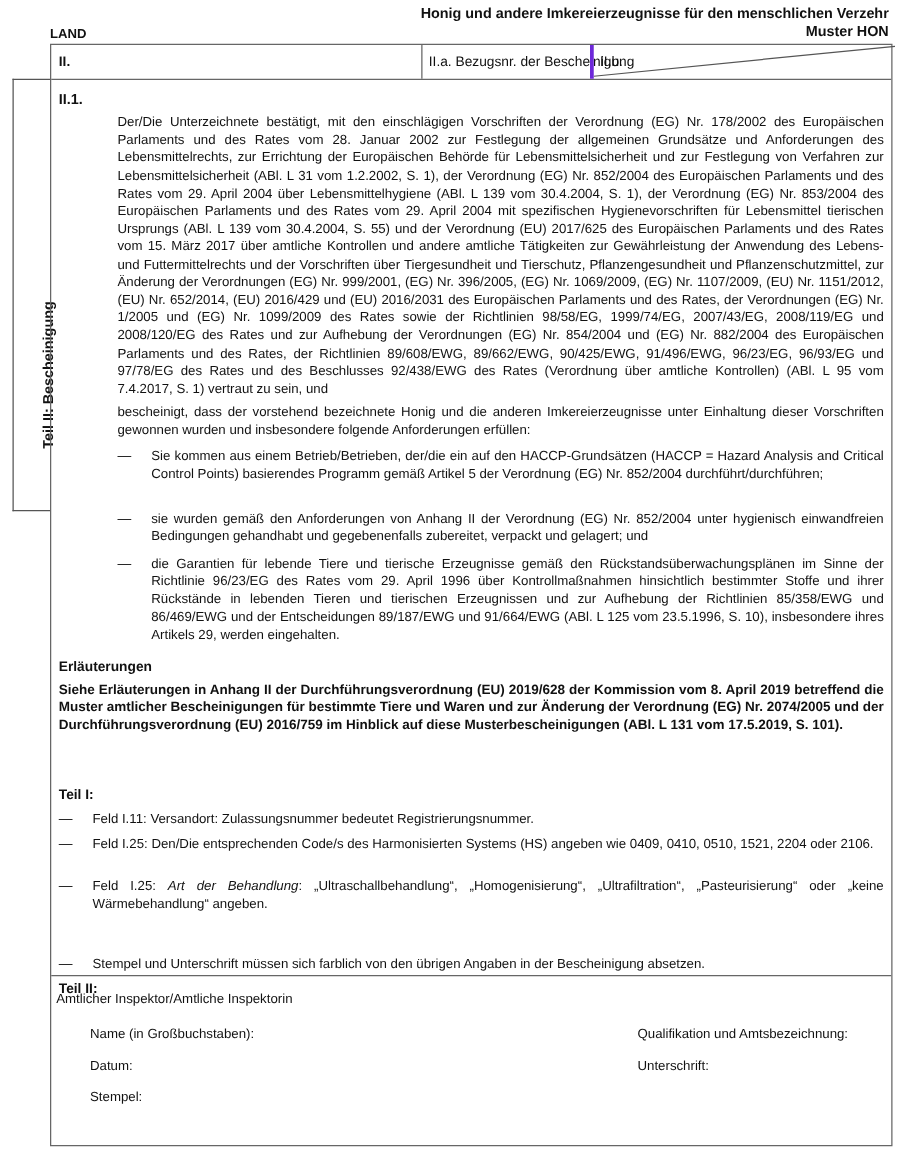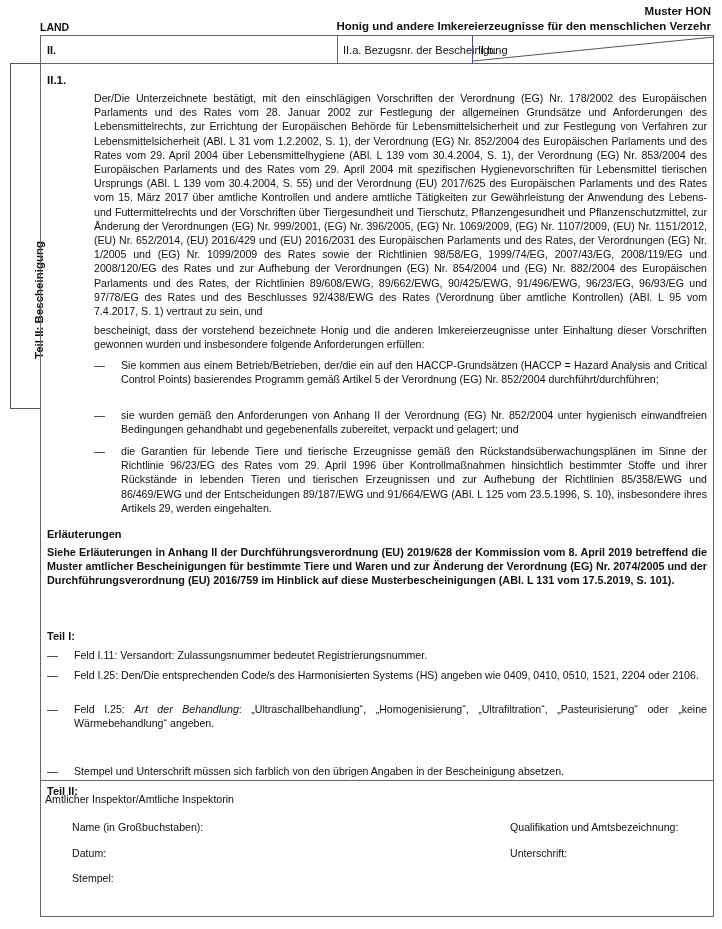--- a/index.html
+++ b/index.html
@@ -8,21 +8,21 @@
   .hdr-right { position: absolute; right: 11px; top: 4px; text-align: right; font-weight: bold; font-size: 11.5px; line-height: 15px; }
   .hdr-land { position: absolute; left: 40px; top: 20px; font-weight: bold; font-size: 10.5px; }
   .side { position: absolute; left: 10px; top: 63px; width: 30px; height: 346px; border-left: 1px solid #555; border-top: 1px solid #555; border-bottom: 1px solid #555; }
   .side-label { position: absolute; left: 28px; top: 236px; transform: translate(-50%, -50%) rotate(-90deg); white-space: nowrap; font-weight: bold; font-size: 11.5px; }
   .frame { position: absolute; left: 40px; top: 35px; width: 674px; height: 882px; border: 1px solid #666; }
   .row-head { position: absolute; left: 0; top: 0; width: 672px; height: 28px; border-bottom: 1px solid #666; }
   .cell { position: absolute; top: 0; height: 27px; display: flex; align-items: center; font-size: 11px; }
   .c-num { left: 6px; width: 40px; font-weight: bold; }
   .c-title { left: 53px; font-weight: bold; font-size: 11.5px; }
   .c-a { left: 296px; width: 134px; border-left: 1px solid #666; padding-left: 5px; white-space: nowrap; }
-  .c-b { left: 431px; width: 241px; border-left: 1px solid #6d28d9; padding-left: 5px; }
+  .c-b { left: 431px; width: 241px; border-left: 3px solid #6d28d9; padding-left: 5px; }
   .c-b svg { position: absolute; left: 0; top: 0; }
   .sec-num { position: absolute; left: 6px; font-weight: bold; font-size: 11.5px; }
   .sec-title { position: absolute; left: 53px; font-weight: bold; font-size: 11.5px; }
   .para { position: absolute; left: 53px; width: 613px; text-align: justify; font-size: 10.6px; line-height: 14.2px; }
   .bullet { position: absolute; left: 53px; width: 613px; }
   .bullet .dash { position: absolute; left: 0; top: 0; }
   .bullet .btxt { position: absolute; left: 27px; width: 586px; text-align: justify; font-size: 10.6px; line-height: 14.2px; }
   .ex-title { position: absolute; left: 6px; font-size: 11px; font-weight: bold; }
   .ex-bold { position: absolute; left: 6px; width: 660px; font-weight: bold; text-align: justify; font-size: 10.8px; line-height: 14.2px; }
   .teil { position: absolute; left: 6px; font-weight: bold; font-size: 11px; }
@@ -31,22 +31,22 @@
   .note .ntxt { position: absolute; left: 27px; width: 633px; text-align: justify; font-size: 10.6px; line-height: 14.2px; }
   .sig { position: absolute; left: 0; top: 744px; width: 672px; height: 137px; border-top: 1px solid #666; }
   .sig-title { position: absolute; left: 4px; top: 11px; font-size: 10.6px; }
   .sig-field { position: absolute; font-size: 10.6px; }
   i { font-style: italic; }
 </style>
 </head>
 <body>
 
 <div class="hdr-right">
+  <div>Honig und andere Imkereierzeugnisse für den menschlichen Verzehr</div>
   <div>Muster HON</div>
-  <div>Honig und andere Imkereierzeugnisse für den menschlichen Verzehr</div>
 </div>
 <div class="hdr-land">LAND</div>
 
 <div class="side">
   <div class="side-label">Teil II: Bescheinigung</div>
 </div>
 
 <div class="frame">
   <div class="row-head">
     <div class="cell c-num">II.</div>

